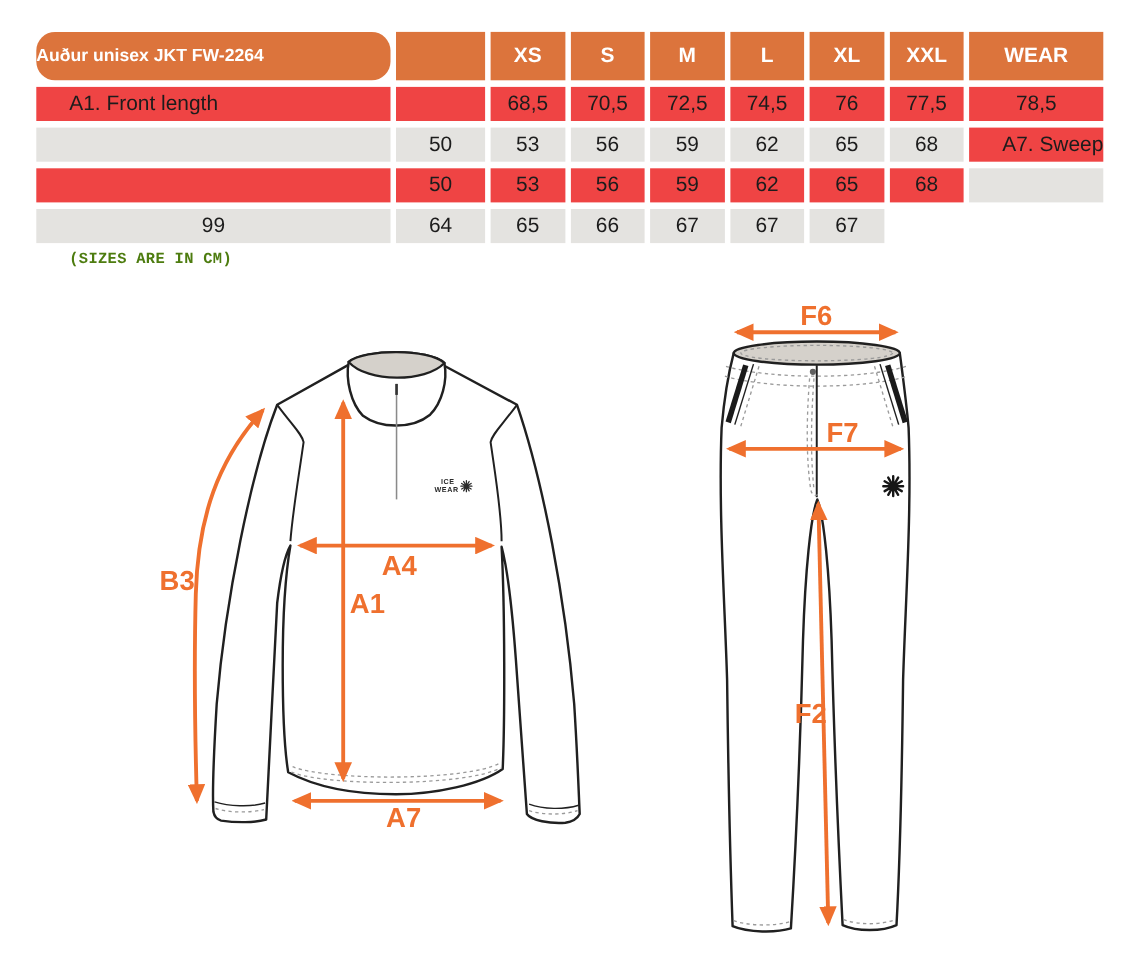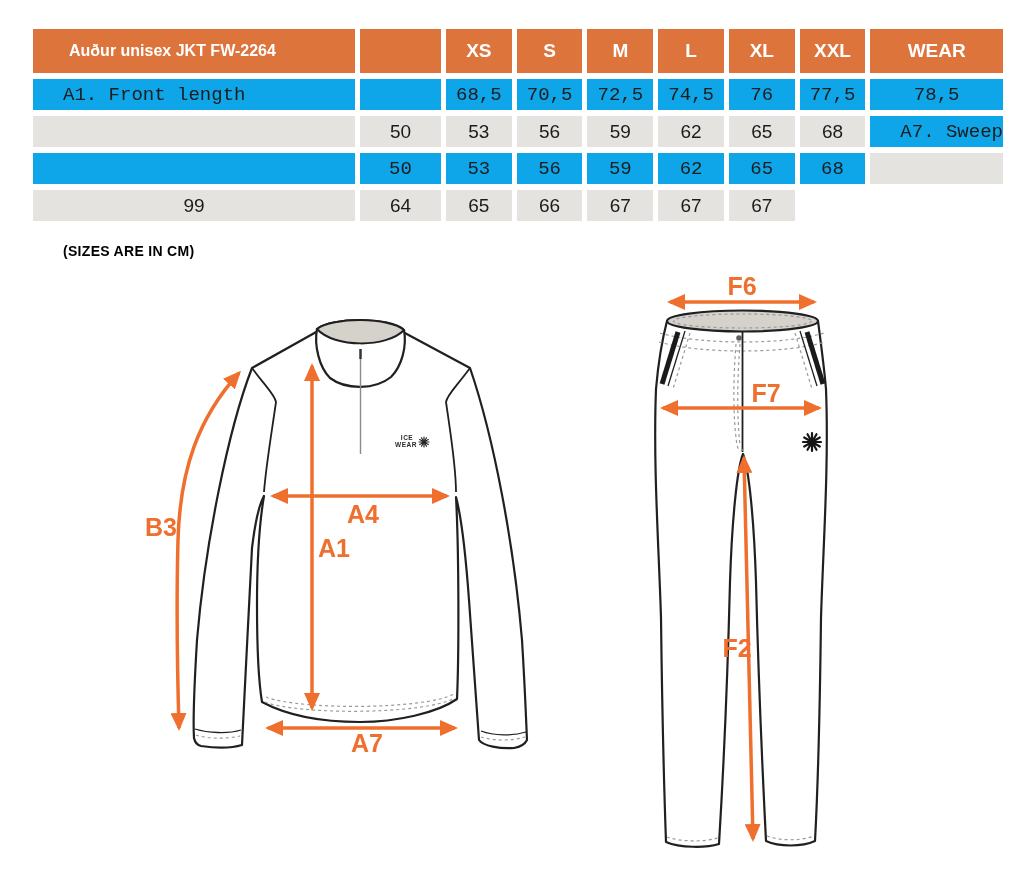--- a/index.html
+++ b/index.html
@@ -7,27 +7,27 @@
           font-family:"Liberation Sans",sans-serif;overflow:hidden;}
 
   
   .size-table{position:absolute;left:33px;top:29px;width:970px;display:grid;
               grid-template-columns:322px 81px repeat(7,1fr);
               grid-template-rows:44px 31px 31px 31px 31px;
               column-gap:5px;row-gap:6px;}
   .cell{display:flex;align-items:center;justify-content:center;
         font-size:19px;color:#1c1c1c;white-space:nowrap;}
   .hdr{background:#DC743C;color:#ffffff;font-weight:bold;}
-  .title-cell{justify-content:flex-start;padding-left:36px;font-size:16px;}
+  .title-cell{justify-content:flex-start;font-size:16px;border-radius:17px;}
   .lbl{justify-content:flex-start;padding-left:30px;}
-  .rd{background:#0ea5e9;font-family:Liberation Mono, monospace;}
+  .rd{background:#ef4444;}
   .rl{background:#E4E3E0;}
 
-  .note{position:absolute;left:63px;top:243px;color:#000000;
-        font-size:14px;font-weight:bold;letter-spacing:.3px;}
+  .note{position:absolute;left:63px;top:228px;color:#4d7c0f;
+        font-size:14px;font-weight:bold;letter-spacing:.3px;font-family:Liberation Mono, monospace;}
 
   
   svg.diagram{position:absolute;left:0;top:0;width:1033px;height:889px;}
   svg text{font-family:"Liberation Sans",sans-serif;}
   .outline{fill:#ffffff;stroke:#202020;stroke-width:2.2;stroke-linejoin:round;}
   .seam{fill:none;stroke:#202020;stroke-width:1.8;}
   .thin{fill:none;stroke:#202020;stroke-width:1.3;}
   .stitch{fill:none;stroke:#9a9a9a;stroke-width:1.2;stroke-dasharray:3 3;}
   .arrow{fill:none;stroke:#EF702E;stroke-width:3.5;}
   .meas-label{font-size:25px;font-weight:bold;fill:#EF702E;}

